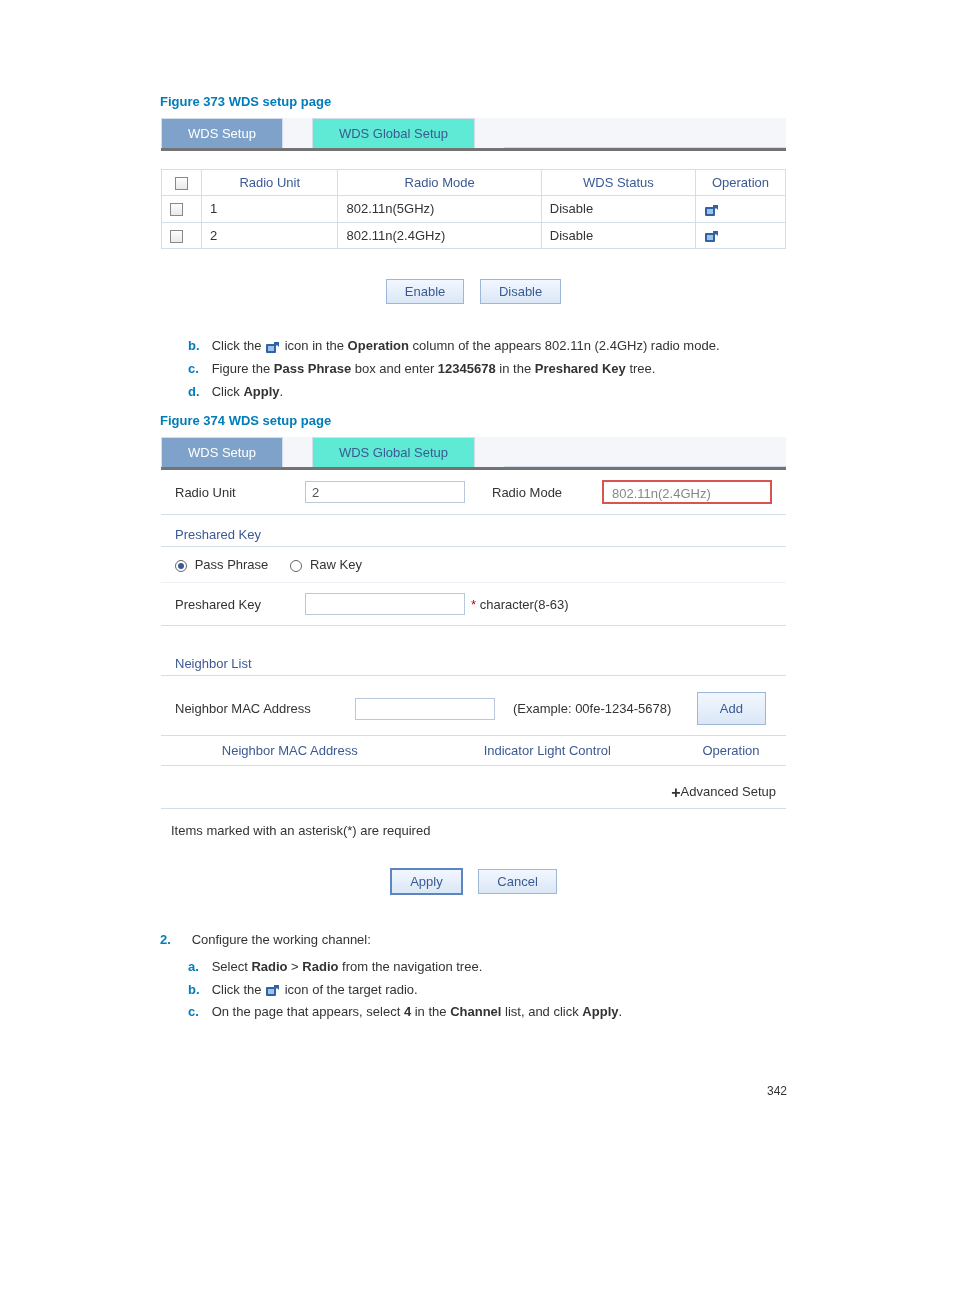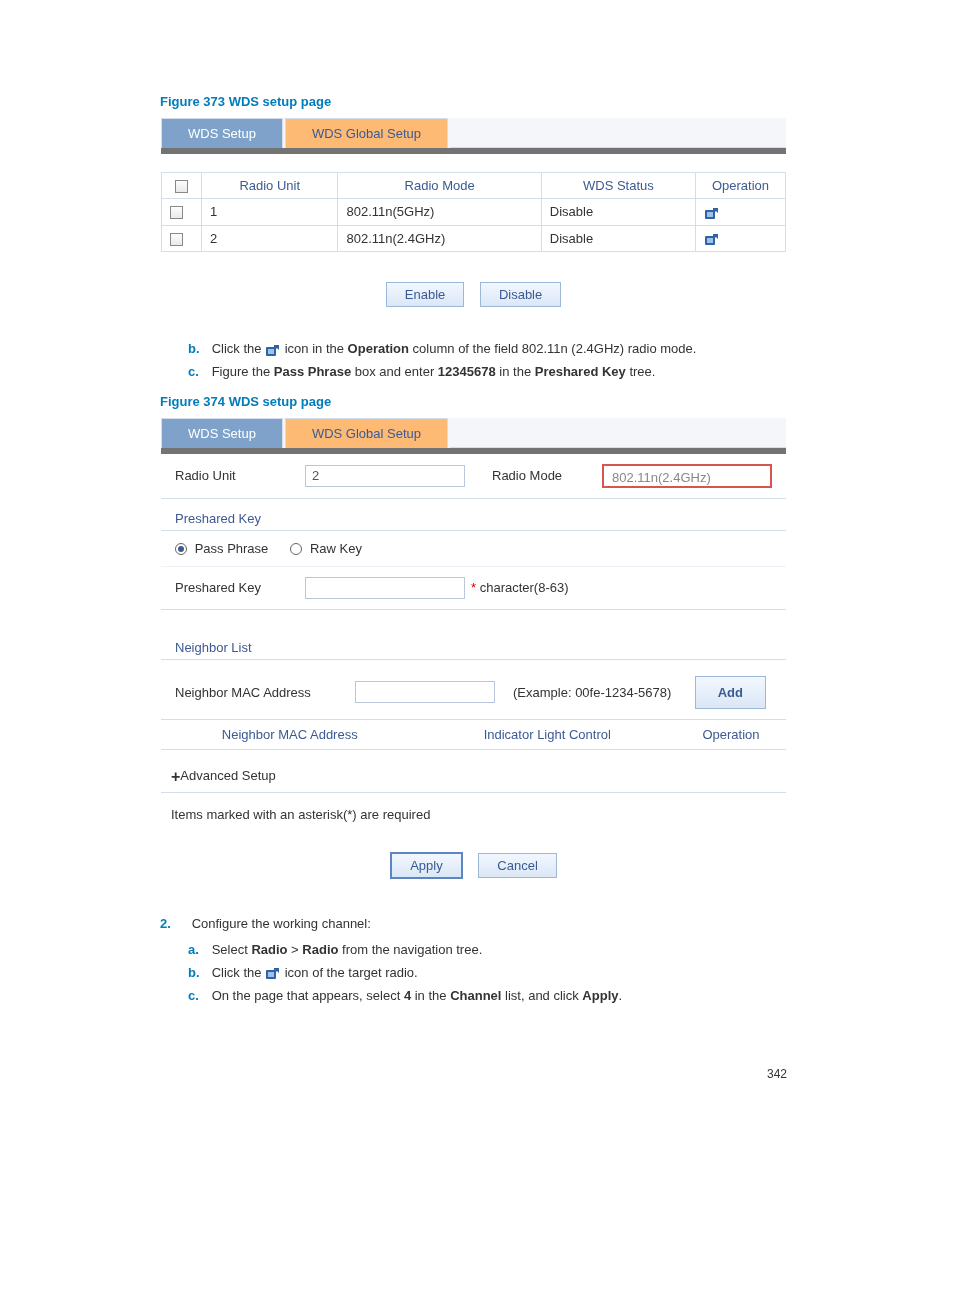--- a/index.html
+++ b/index.html
@@ -19,28 +19,29 @@
     font-weight: bold;
     font-size: 13px;
     margin: 4px 0 8px 0;
   }
   .ui-block {
     border: 1px solid #fff;
     margin-bottom: 20px;
   }
   .tabs {
     display: flex;
-    border-bottom: 6px solid #737373;
+    border-bottom: 3px solid #737373;
     background: #f4f6fa;
+    gap: 27px;
   }
   .tab {
     padding: 7px 26px;
     border: 1px solid #d4dde9;
     border-bottom: none;
-    background: #fdba74;
+    background: #5eead4;
     color: #3b5a93;
     font-size: 13px;
     margin-right: 2px;
   }
   .tab.active {
     background: #7ea2c9;
     color: #fff;
   }
   .table {
     width: 100%;
@@ -147,20 +148,21 @@
     border-bottom:1px solid #d4dde9;
   }
   .subhdr-row > div {
     padding:7px 10px;
     color:#3b5a93;
     text-align:center;
   }
   .adv {
     padding: 18px 10px 6px 10px;
     font-size: 13px;
+    text-align: right;
   }
   .plus {
     font-weight: bold;
     font-size: 16px;
     vertical-align: middle;
   }
   .req-note {
     padding: 14px 10px 0 10px;
     border-top: 1px solid #d4dde9;
     font-size: 13px;
@@ -244,27 +246,33 @@
   </div>
 
   <div class="instr-list">
     <div>
       <span class="lbl">b.</span>
       <span>
         <span>Click the </span><span><svg class="edit-icon-svg" viewBox="0 0 16 14">
               <rect x="1" y="4" width="10" height="9" fill="#2f63a6" rx="1"></rect>
               <rect x="3" y="6" width="6" height="5" fill="#9fc2ea"></rect>
               <path d="M9 2 L14 2 L14 7 L12 5 L9 8 Z" fill="#2f63a6"></path>
-            </svg></span><span> icon in the </span><span class="bold">Operation</span><span> column of the field 802.11n (2.4GHz) radio mode.</span>
+            </svg></span><span> icon in the </span><span class="bold">Operation</span><span> column of the appears 802.11n (2.4GHz) radio mode.</span>
       </span>
     </div>
     <div>
       <span class="lbl">c.</span>
       <span>
         <span>Figure the </span><span class="bold">Pass Phrase</span><span> box and enter </span><span class="bold">12345678</span><span> in the </span><span class="bold">Preshared Key</span><span> tree.</span>
+      </span>
+    </div>
+    <div>
+      <span class="lbl">d.</span>
+      <span>
+        <span>Click </span><span class="bold">Apply</span><span>.</span>
       </span>
     </div>
   </div>
 
   <div class="fig-caption">Figure 374 WDS setup page</div>
 
   <div class="ui-block">
     <div class="tabs">
       <div class="tab active">WDS Setup</div>
       <div class="tab">WDS Global Setup</div>
@@ -298,21 +306,21 @@
       <span class="hint"><span class="asterisk">*</span><span> character(8-63)</span></span>
     </div>
 
     <div class="section-title" style="margin-top:18px;">Neighbor List</div>
 
     <div class="form-row">
       <div style="width:180px;">Neighbor MAC Address</div>
       <input class="text-input w140" style="">
       <span class="hint" style="margin-left:18px;">(Example: 00fe-1234-5678)</span>
       <span style="flex:1;"></span>
-      <span class="btn" style="padding:8px 22px;font-weight:bold;">Add</span>
+      <span class="btn" style="padding:8px 22px;">Add</span>
     </div>
 
     <div class="subhdr-row">
       <div style="flex:1.3;">Neighbor MAC Address</div>
       <div style="flex:1.3;">Indicator Light Control</div>
       <div style="width:110px;">Operation</div>
     </div>
 
     <div class="adv">
       <span class="plus">+</span><span>Advanced Setup</span>

